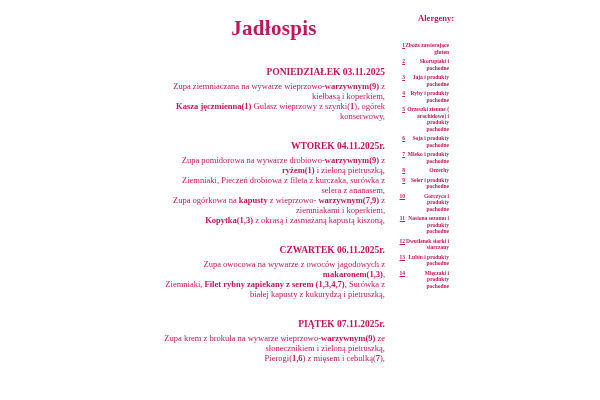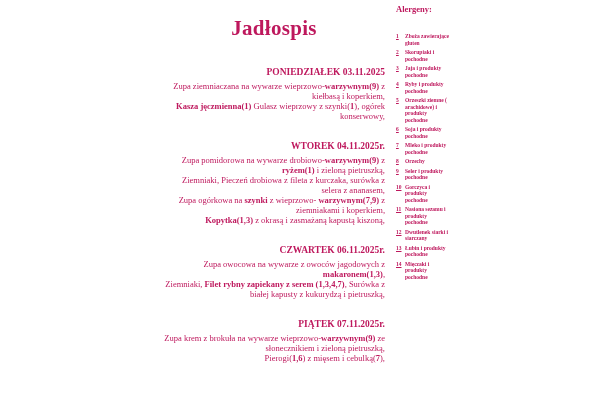--- a/index.html
+++ b/index.html
@@ -33,22 +33,23 @@
   .day-section:first-child .day-header{margin-top:26px;}
   .menu-paragraph{
     font-size:8.5px;
     line-height:10px;
     margin:0;
     text-align:right;
   }
   .menu-paragraph b{font-weight:bold;}
   .sidebar{
     position:absolute;
-    left:396px;top:4px;
+    left:396px;top:13px;
     width:58px;
+    text-align:right;
   }
   .alg-title{
     font-size:8.5px;
     font-weight:bold;
     margin:0 0 19px 0;
   }
   .alg-item{
     display:flex;
     align-items:flex-start;
     margin:0 0 3px 0;
@@ -80,21 +81,21 @@
           <h2 class="day-header">PONIEDZIAŁEK 03.11.2025</h2>
           <p class="menu-paragraph"><span>Zupa ziemniaczana na wywarze wieprzowo-</span><b>warzywnym(9)</b><span> z kiełbasą i koperkiem,</span></p>
           <p class="menu-paragraph"><b>Kasza jęczmienna(1)</b><span> Gulasz wieprzowy z szynki(</span><b>1</b><span>), ogórek konserwowy,</span></p>
         </section>
         <section class="day-section">
           <h2 class="day-header">WTOREK 04.11.2025r.</h2>
           <p class="menu-paragraph"><span>Zupa pomidorowa na wywarze drobiowo-</span><b>warzywnym(9)</b><span> z </span><b>ryżem(1)</b><span> i zieloną pietruszką,</span></p>
           <p class="menu-paragraph"><span>Ziemniaki, Pieczeń drobiowa z fileta z kurczaka, surówka z selera z ananasem,</span></p>
         </section>
         <section class="day-section">
-          <p class="menu-paragraph"><span>Zupa ogórkowa na </span><b>szynki</b><span> z wieprzowo- </span><b>warzywnym(7,9)</b><span> z ziemniakami i koperkiem,</span></p>
+          <p class="menu-paragraph"><span>Zupa ogórkowa na </span><b>kapusty</b><span> z wieprzowo- </span><b>warzywnym(7,9)</b><span> z ziemniakami i koperkiem,</span></p>
           <p class="menu-paragraph"><b>Kopytka(1,3)</b><span> z okrasą i zasmażaną kapustą kiszoną,</span></p>
         </section>
         <section class="day-section">
           <h2 class="day-header">CZWARTEK 06.11.2025r.</h2>
           <p class="menu-paragraph"><span>Zupa owocowa na wywarze z owoców jagodowych z </span><b>makaronem(1,3)</b><span>,</span></p>
           <p class="menu-paragraph"><span>Ziemniaki, </span><b>Filet rybny zapiekany z serem (1,3,4,7)</b><span>, Surówka z białej kapusty z kukurydzą i pietruszką,</span></p>
         </section>
         <section class="day-section">
           <h2 class="day-header">PIĄTEK 07.11.2025r.</h2>
           <p class="menu-paragraph"><span>Zupa krem z brokuła na wywarze wieprzowo-</span><b>warzywnym(9)</b><span> ze słonecznikiem  i zieloną pietruszką,</span></p>

